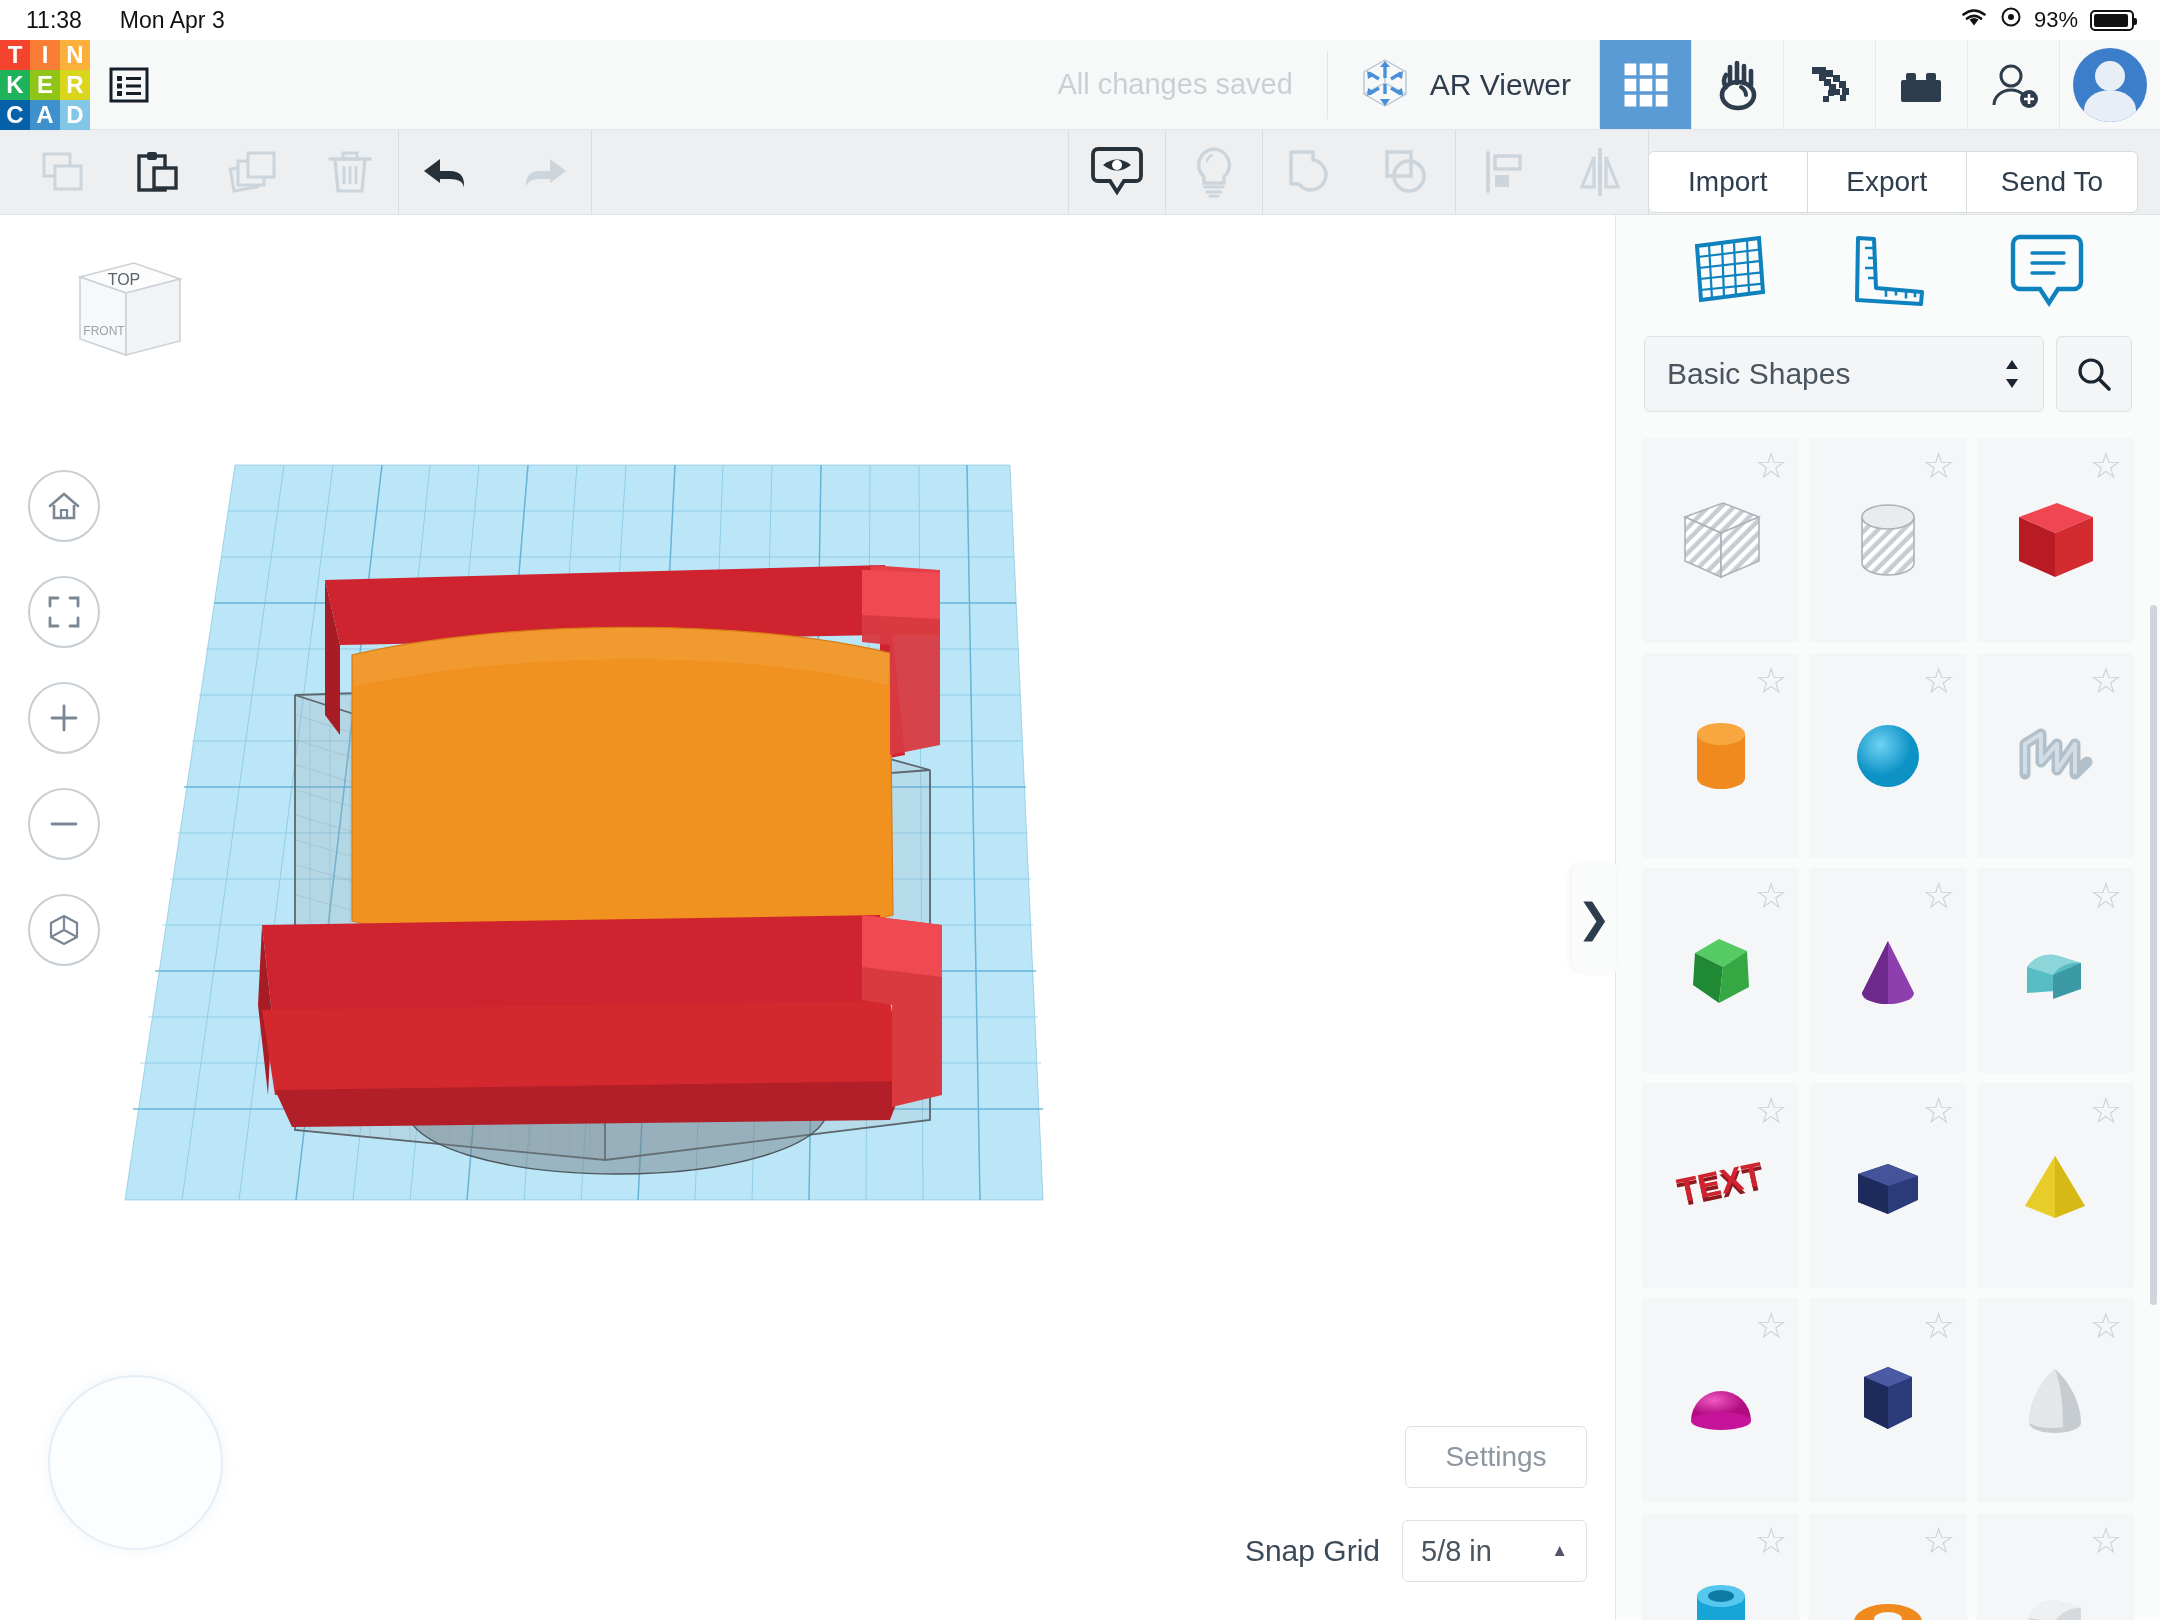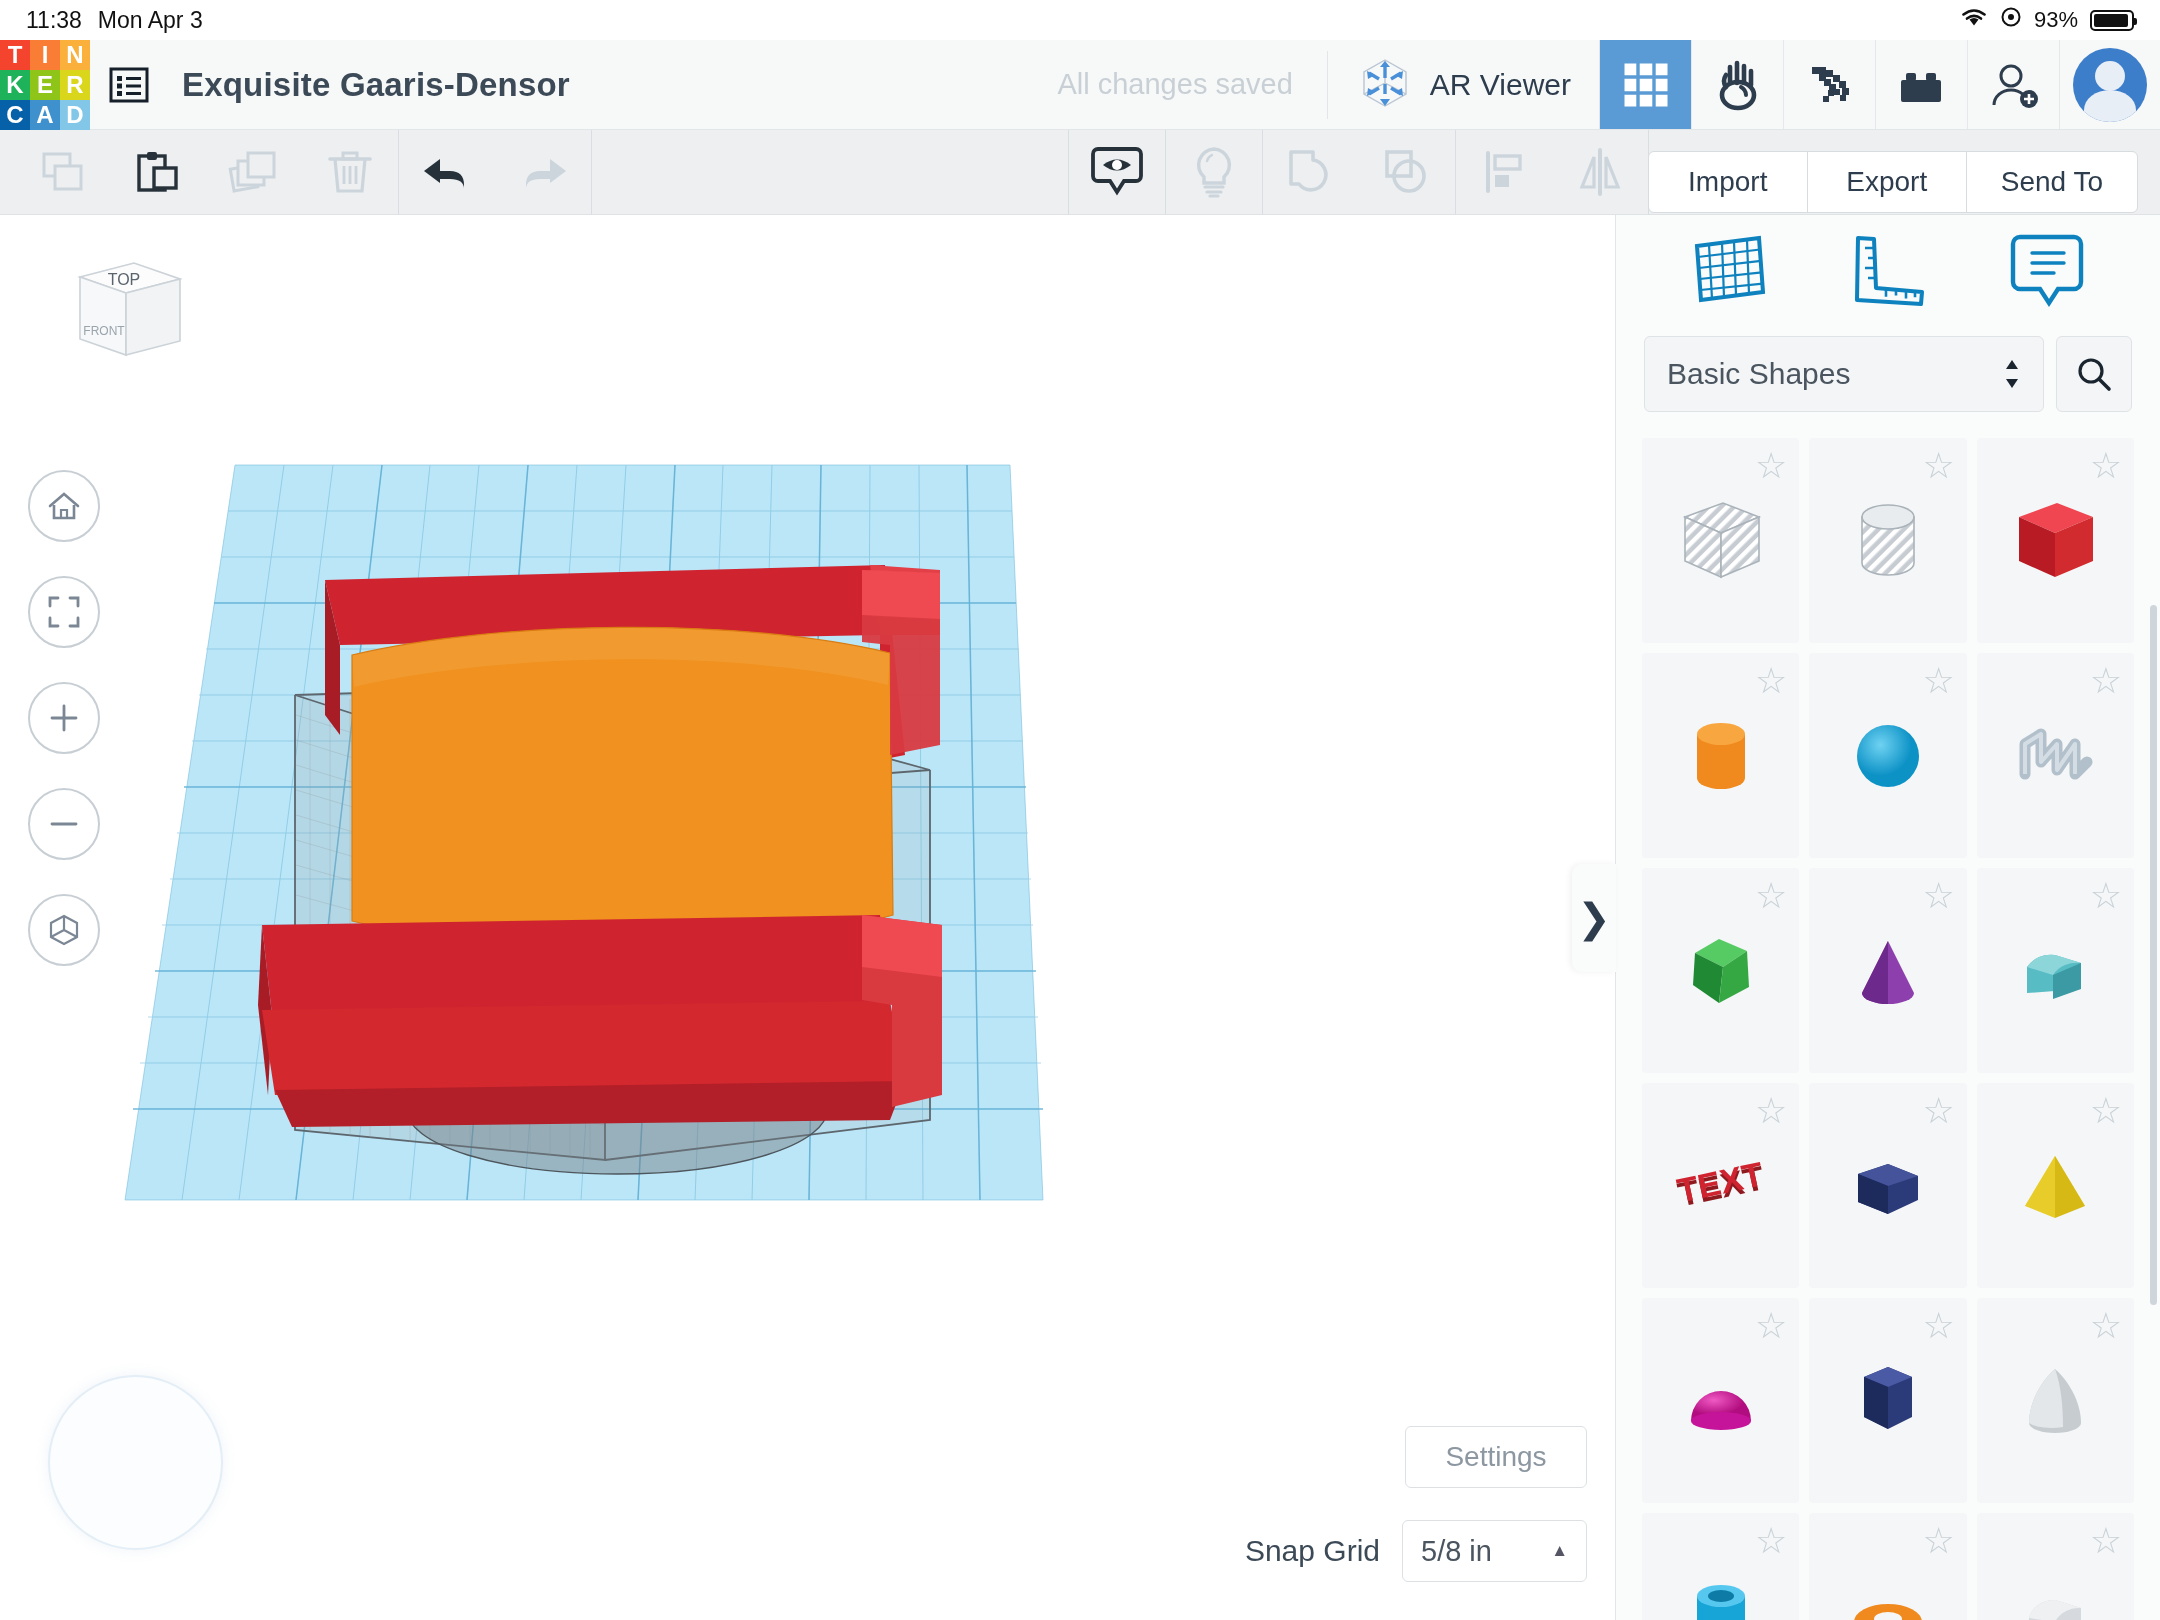--- a/index.html
+++ b/index.html
@@ -10,21 +10,21 @@
   }
   .app { position: relative; width: 2160px; height: 1620px; }
 
   
   .statusbar {
     height: 40px; background: #ffffff;
     display: flex; align-items: center;
     padding: 0 26px; font-size: 23px; color: #111;
     font-weight: 500;
   }
-  .sb-left { display: flex; align-items: center; gap: 16px; }
+  .sb-left { display: flex; align-items: center; gap: 38px; }
   .sb-right { margin-left: auto; display: flex; align-items: center; gap: 12px; }
   .battery-shell {
     width: 44px; height: 21px; border: 2px solid #111; border-radius: 5px;
     position: relative; display: inline-block;
   }
   .battery-shell::after {
     content: ""; position: absolute; right: -5px; top: 6px;
     width: 3px; height: 7px; background: #111; border-radius: 0 2px 2px 0;
   }
   .battery-fill { position: absolute; left: 2px; top: 2px; bottom: 2px; width: 34px; background: #111; border-radius: 2px; }
@@ -251,21 +251,20 @@
         <rect x="4" y="6" width="36" height="32" fill="none" stroke="#16202a" stroke-width="3"></rect>
         <rect x="10" y="13" width="5" height="5" fill="#16202a"></rect>
         <rect x="19" y="14" width="15" height="3" fill="#16202a"></rect>
         <rect x="10" y="20.5" width="5" height="5" fill="#16202a"></rect>
         <rect x="19" y="21.5" width="15" height="3" fill="#16202a"></rect>
         <rect x="10" y="28" width="5" height="5" fill="#16202a"></rect>
         <rect x="19" y="29" width="15" height="3" fill="#16202a"></rect>
       </svg>
     </div>
 
-    <div class="doc-title">Exquisite Gaaris-Densor</div>
 
     <div class="saved-status">All changes saved</div>
 
     <div class="ar-viewer">
       <span>
         <svg width="58" height="58" viewBox="0 0 58 58">
           <path d="M29 6 L50 18 L50 40 L29 52 L8 40 L8 18 Z" fill="none" stroke="#b9c6d2" stroke-width="1.4"></path>
           <path d="M29 6 L29 29 M29 29 L50 40 M29 29 L8 40" stroke="#b9c6d2" stroke-width="1.4"></path>
           <path d="M29 10 L29 24" stroke="#4a90d9" stroke-width="3.4"></path>
             <path d="M29 7 l5 6 h-10 z" fill="#4a90d9"></path>

